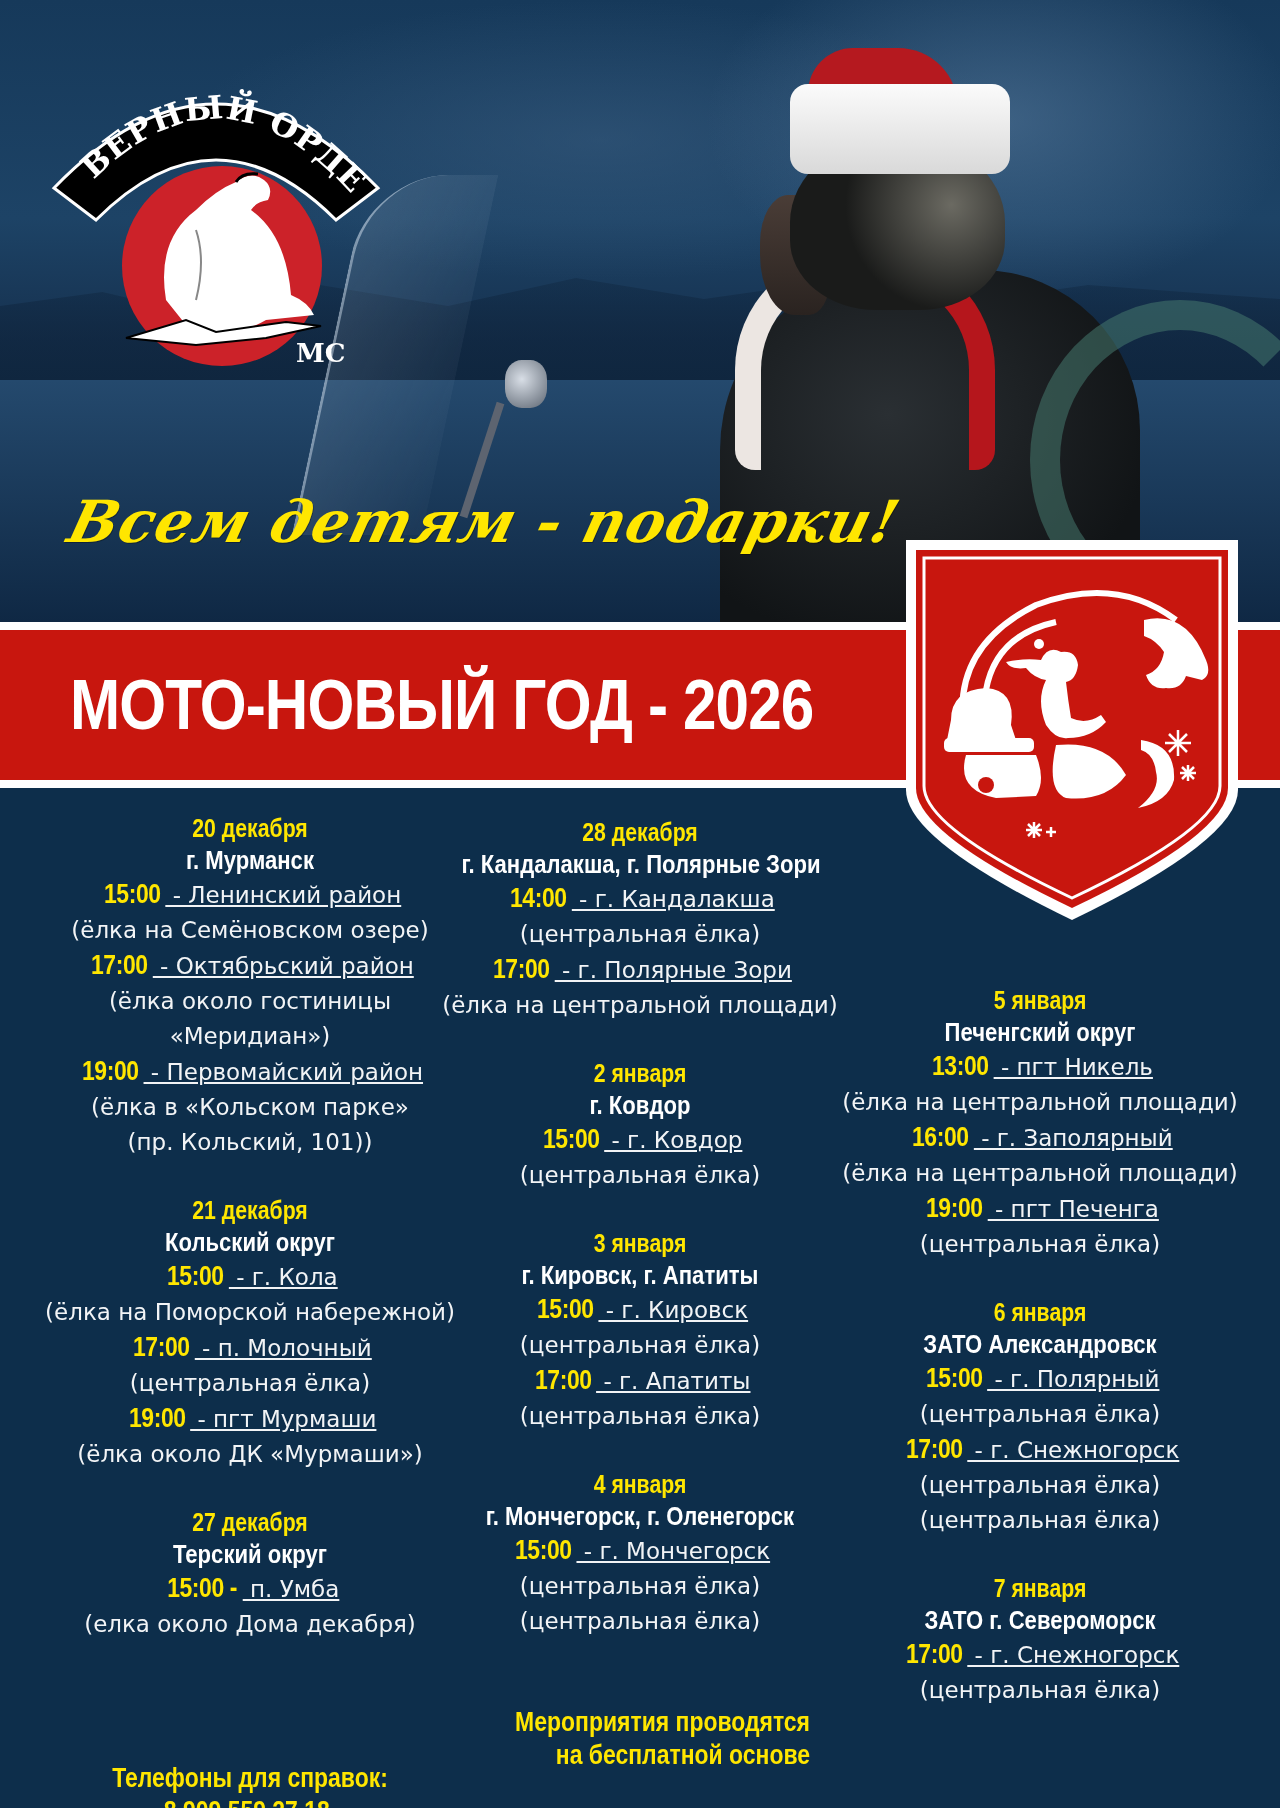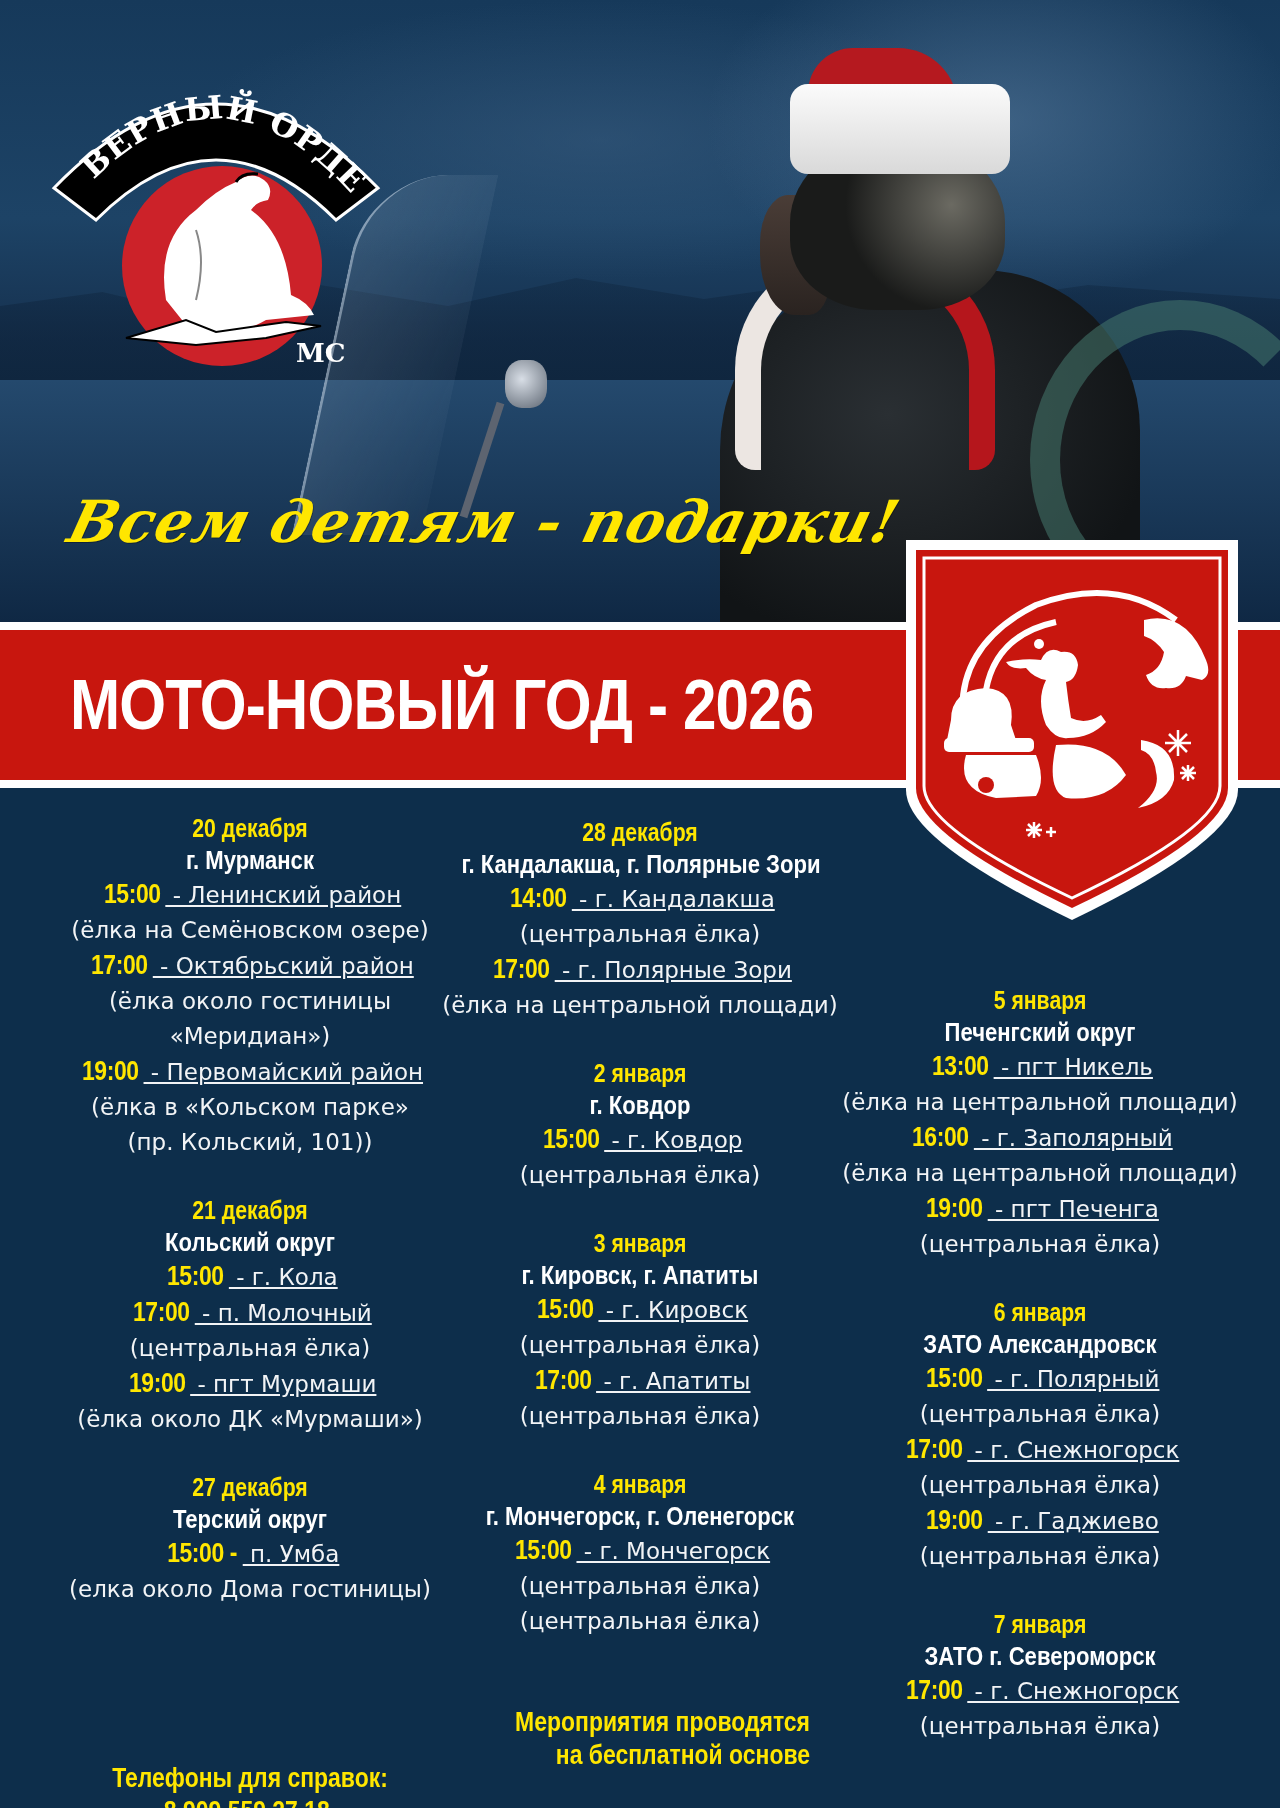--- a/index.html
+++ b/index.html
@@ -129,30 +129,31 @@
     <div class="sub">(ёлка около гостиницы</div>
     <div class="sub">«Меридиан»)</div>
     <div class="line"><span class="time">19:00</span><span> - Первомайский район</span></div>
     <div class="sub">(ёлка в «Кольском парке»</div>
     <div class="sub">(пр. Кольский, 101))</div>
   </div>
   <div class="block">
     <div class="date">21 декабря</div>
     <div class="place">Кольский округ</div>
     <div class="line"><span class="time">15:00</span><span> - г. Кола</span></div>
+    <div class="sub">(ёлка на Поморской набережной)</div>
     <div class="line"><span class="time">17:00</span><span> - п. Молочный</span></div>
     <div class="sub">(центральная ёлка)</div>
     <div class="line"><span class="time">19:00</span><span> -  пгт Мурмаши</span></div>
     <div class="sub">(ёлка около ДК «Мурмаши»)</div>
   </div>
   <div class="block">
     <div class="date">27 декабря</div>
     <div class="place">Терский округ</div>
     <div class="line"><span class="time">15:00 -</span><span> п. Умба</span></div>
-    <div class="sub">(елка около Дома гостиницы)</div>
+    <div class="sub">(елка около Дома декабря)</div>
   </div>
 </div>
 
 <div class="col col-2">
   <div class="block">
     <div class="date">28 декабря</div>
     <div class="place">г. Кандалакша, г. Полярные Зори</div>
     <div class="line"><span class="time">14:00</span><span> - г. Кандалакша</span></div>
     <div class="sub">(центральная ёлка)</div>
     <div class="line"><span class="time">17:00</span><span> - г. Полярные Зори</span></div>
@@ -192,21 +193,20 @@
     <div class="line"><span class="time">19:00</span><span> - пгт Печенга</span></div>
     <div class="sub">(центральная ёлка)</div>
   </div>
   <div class="block">
     <div class="date">6 января</div>
     <div class="place">ЗАТО Александровск</div>
     <div class="line"><span class="time">15:00</span><span> - г. Полярный</span></div>
     <div class="sub">(центральная ёлка)</div>
     <div class="line"><span class="time">17:00</span><span> - г. Снежногорск</span></div>
     <div class="sub">(центральная ёлка)</div>
-    <div class="line"><span class="time">19:00</span><span> - г. Гаджиево</span></div>
     <div class="sub">(центральная ёлка)</div>
   </div>
   <div class="block">
     <div class="date">7 января</div>
     <div class="place">ЗАТО г. Североморск</div>
     <div class="line"><span class="time">17:00</span><span> - г. Снежногорск</span></div>
     <div class="sub">(центральная ёлка)</div>
   </div>
 </div>
 

